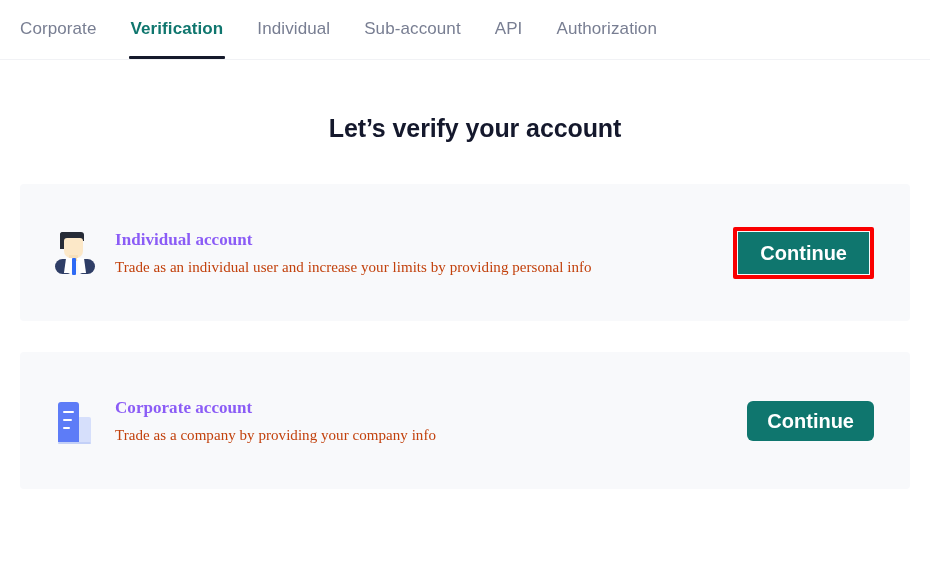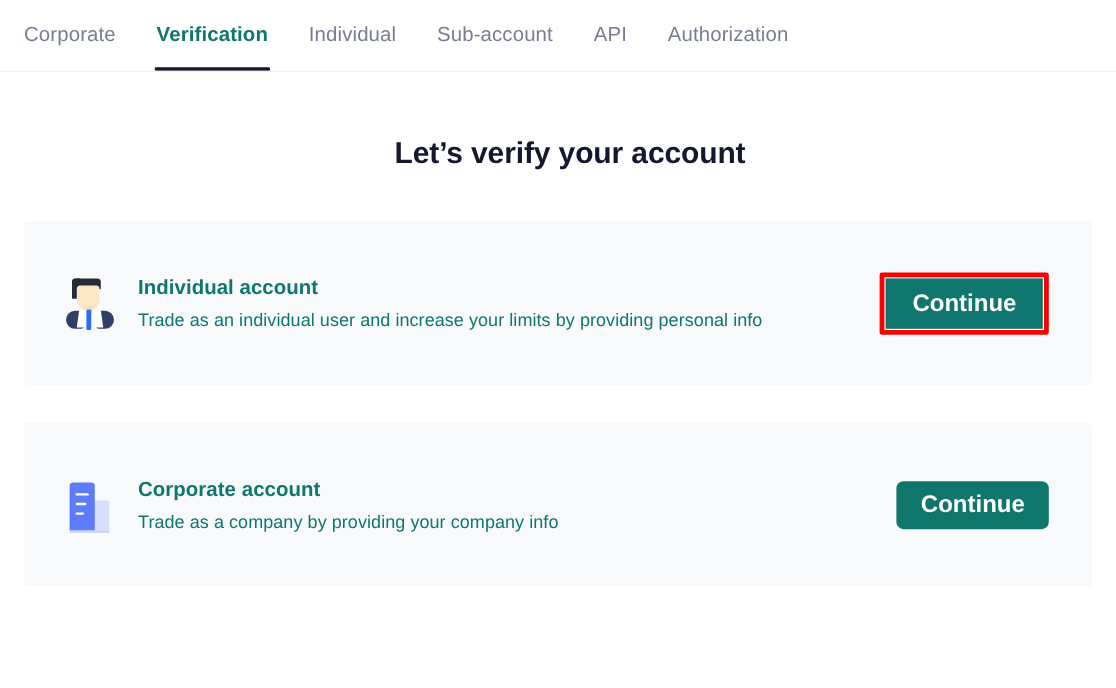--- a/index.html
+++ b/index.html
@@ -97,28 +97,30 @@
     position: relative;
     margin-right: 18px;
   }
   .card-text {
     flex: 1 1 auto;
     min-width: 0;
   }
   .card-title {
     font-size: 17px;
     font-weight: bold;
-    color: #0f766e;
+    color: #8b5cf6;
     letter-spacing: 0.05px;
     margin-bottom: 9px;
+    font-family: Liberation Serif, serif;
   }
   .card-desc {
     font-size: 15px;
-    color: #0f766e;
+    color: #c2410c;
     letter-spacing: 0.05px;
+    font-family: Liberation Serif, serif;
   }
 
   
   .btn-wrap {
     flex: 0 0 auto;
     position: relative;
     display: flex;
     align-items: center;
     justify-content: center;
   }

